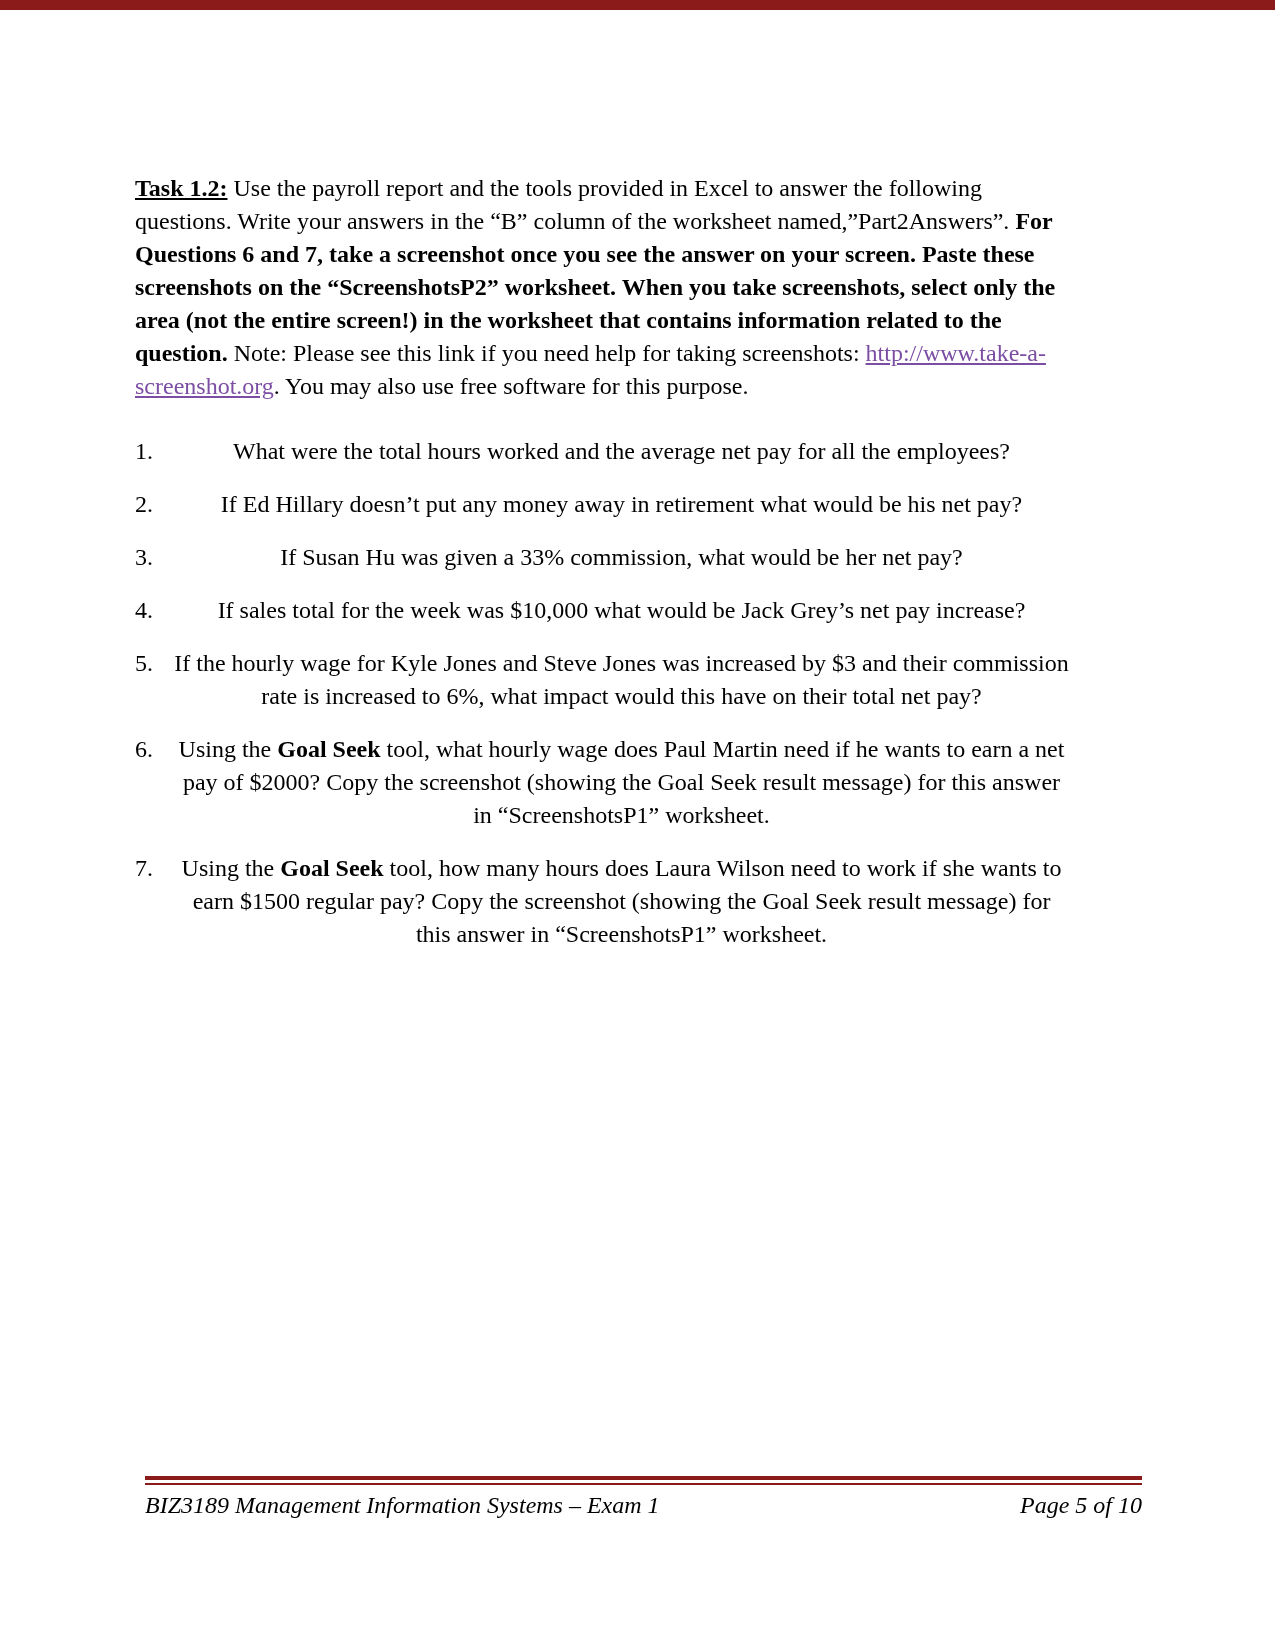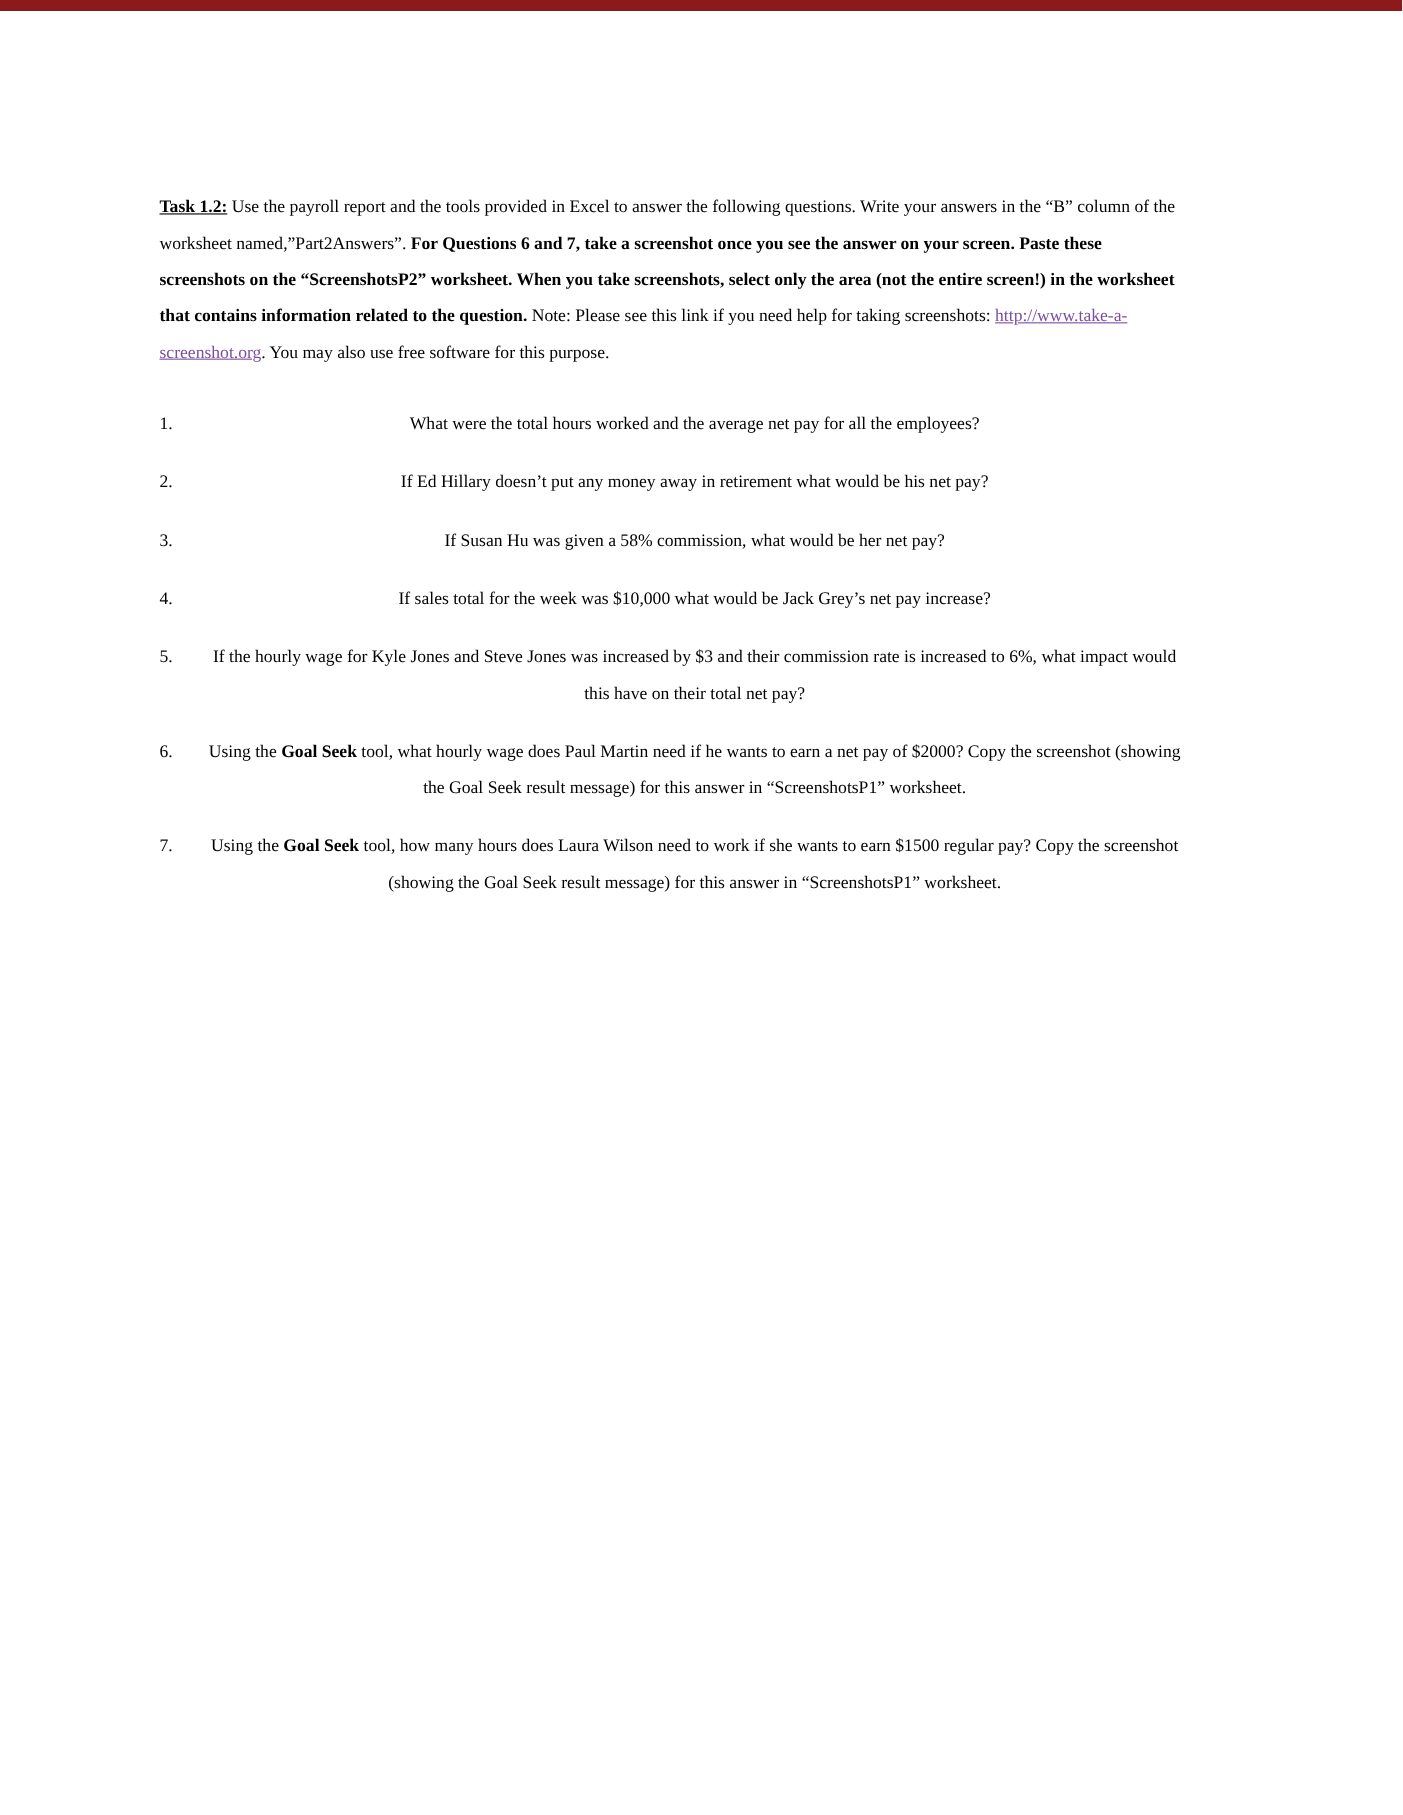--- a/index.html
+++ b/index.html
@@ -25,23 +25,23 @@
   .top-bar {
     position: absolute;
     top: 0; left: 0;
     width: 100%;
     height: 10px;
     background: var(--accent);
   }
   .content {
     position: absolute;
     top: 172px;
-    left: 145px;
+    left: 135px;
     width: 935px;
-    font-size: 16px;
+    font-size: 24px;
     line-height: 33px;
   }
   .para { margin: 0 0 27px 0; }
   .bold { font-weight: bold; }
   .task-heading {
     font-weight: bold;
     text-decoration: underline;
   }
   a.doc-link {
     color: var(--link);
@@ -99,21 +99,21 @@
         <span class="q-text"><span>What were the total hours worked and the average net pay for all the employees?</span><b></b><span></span></span>
       </div>
 
       <div class="q-item">
         <span class="q-num">2.</span>
         <span class="q-text"><span>If Ed Hillary doesn’t put any money away in retirement what would be his net pay?</span><b></b><span></span></span>
       </div>
 
       <div class="q-item">
         <span class="q-num">3.</span>
-        <span class="q-text"><span>If Susan Hu was given a 58% commission, what would be her net pay?</span><b></b><span></span></span>
+        <span class="q-text"><span>If Susan Hu was given a 33% commission, what would be her net pay?</span><b></b><span></span></span>
       </div>
 
       <div class="q-item">
         <span class="q-num">4.</span>
         <span class="q-text"><span>If sales total for the week was $10,000 what would be Jack Grey’s net pay increase?</span><b></b><span></span></span>
       </div>
 
       <div class="q-item">
         <span class="q-num">5.</span>
         <span class="q-text"><span>If the hourly wage for Kyle Jones and Steve Jones was increased by $3 and their commission rate is increased to 6%, what impact would this have on their total net pay?</span><b></b><span></span></span>
@@ -125,14 +125,21 @@
       </div>
 
       <div class="q-item">
         <span class="q-num">7.</span>
         <span class="q-text"><span>Using the </span><b>Goal Seek</b><span> tool, how many hours does Laura Wilson need to work if she wants to earn $1500 regular pay? Copy the screenshot (showing the Goal Seek result message) for this answer in “ScreenshotsP1” worksheet.</span></span>
       </div>
 
     </div>
   </div>
 
+  <div class="footer">
+    <div class="footer-rule"></div>
+    <div class="footer-row">
+      <span>BIZ3189 Management Information Systems – Exam 1</span>
+      <span>Page 5 of 10</span>
+    </div>
+  </div>
 
 </div>
 
 </body></html>

